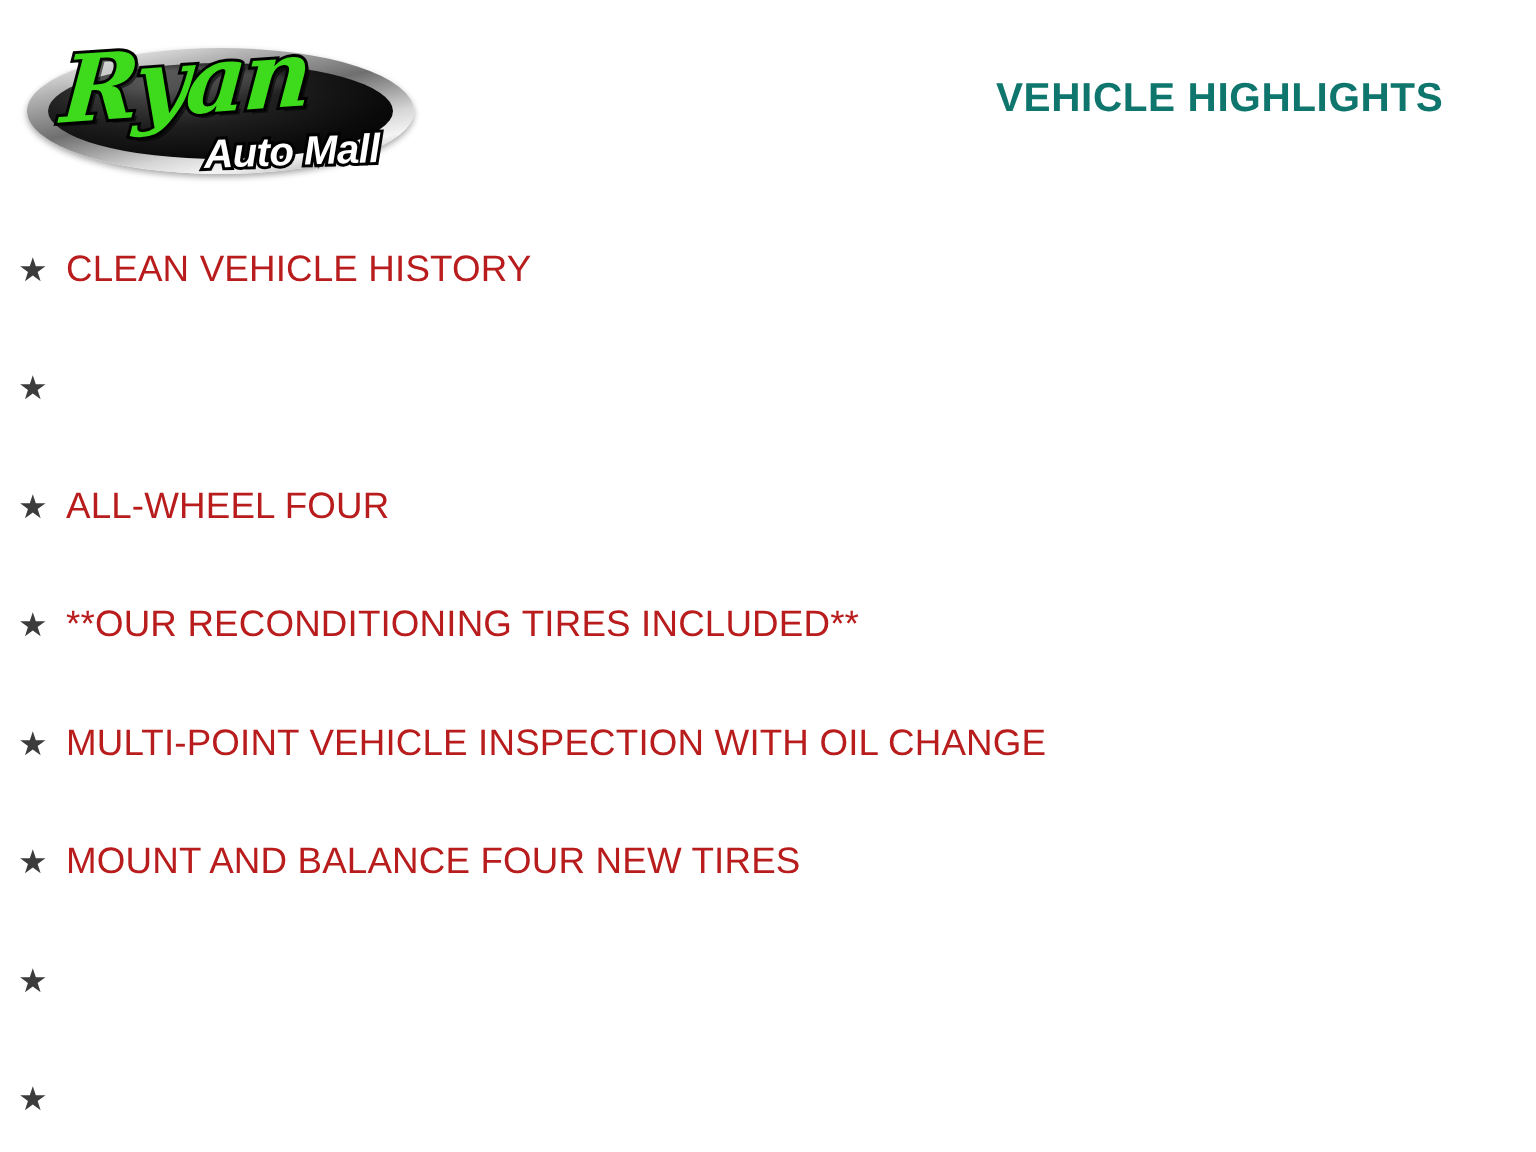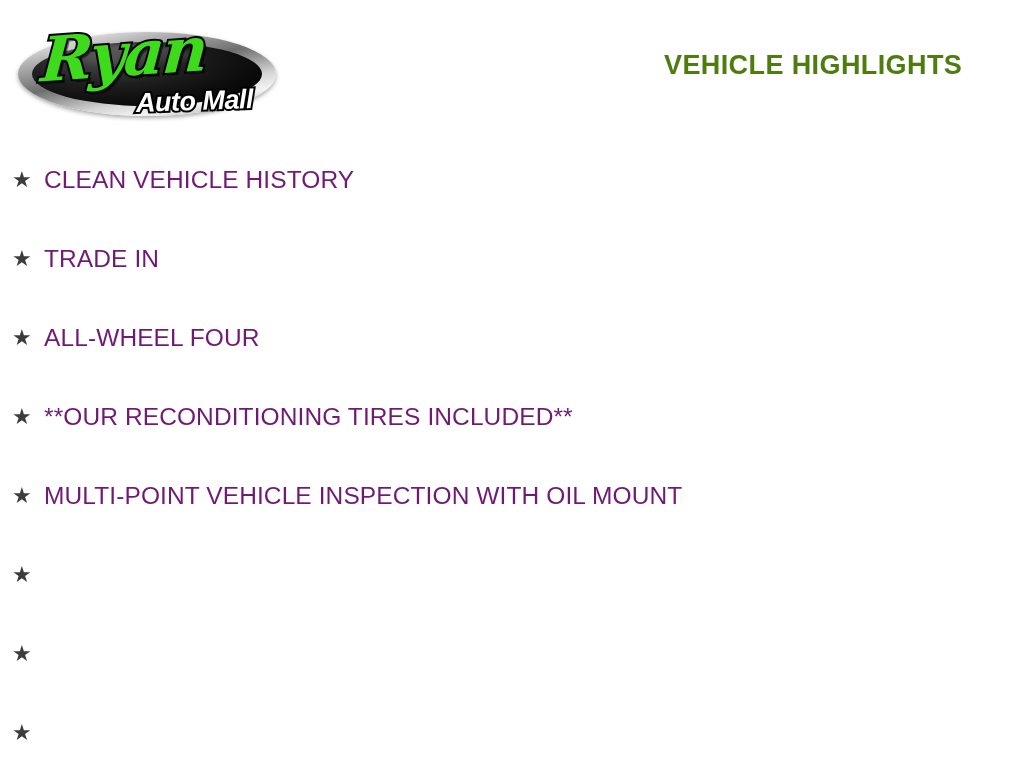--- a/index.html
+++ b/index.html
@@ -126,21 +126,21 @@
   }
 
   
   .page-title {
     position: absolute;
     left: 664px;
     top: 50px;
     font-size: 27px;
     font-weight: bold;
     letter-spacing: 0.4px;
-    color: #4d7c0f;
+    color: #0f766e;
     white-space: nowrap;
   }
 
   
   .highlights {
     position: absolute;
     left: 0;
     top: 140px;
     width: 1024px;
     list-style: none;
@@ -159,21 +159,21 @@
     font-size: 22px;
     line-height: 22px;
     color: #3c3c3c;
     text-align: left;
   }
 
   .highlight-text {
     flex: 1 1 auto;
     font-size: 24.5px;
     line-height: 28px;
-    color: #701a75;
+    color: #b91c1c;
     letter-spacing: 0.1px;
     white-space: nowrap;
   }
 </style>
 </head>
 <body>
 
 <div class="page">
 
   <div class="header">
@@ -192,40 +192,40 @@
 
   <ul class="highlights">
 
     <li class="highlight-item">
       <span class="bullet-star">★</span>
       <span class="highlight-text">CLEAN VEHICLE HISTORY</span>
     </li>
 
     <li class="highlight-item">
       <span class="bullet-star">★</span>
-      <span class="highlight-text">TRADE IN</span>
     </li>
 
     <li class="highlight-item">
       <span class="bullet-star">★</span>
       <span class="highlight-text">ALL-WHEEL FOUR</span>
     </li>
 
     <li class="highlight-item">
       <span class="bullet-star">★</span>
       <span class="highlight-text">**OUR RECONDITIONING TIRES INCLUDED**</span>
     </li>
 
     <li class="highlight-item">
       <span class="bullet-star">★</span>
-      <span class="highlight-text">MULTI-POINT VEHICLE INSPECTION WITH OIL MOUNT</span>
-    </li>
-
-    <li class="highlight-item">
-      <span class="bullet-star">★</span>
+      <span class="highlight-text">MULTI-POINT VEHICLE INSPECTION WITH OIL CHANGE</span>
+    </li>
+
+    <li class="highlight-item">
+      <span class="bullet-star">★</span>
+      <span class="highlight-text">MOUNT AND BALANCE FOUR NEW TIRES</span>
     </li>
 
     <li class="highlight-item">
       <span class="bullet-star">★</span>
     </li>
 
     <li class="highlight-item">
       <span class="bullet-star">★</span>
     </li>
 

